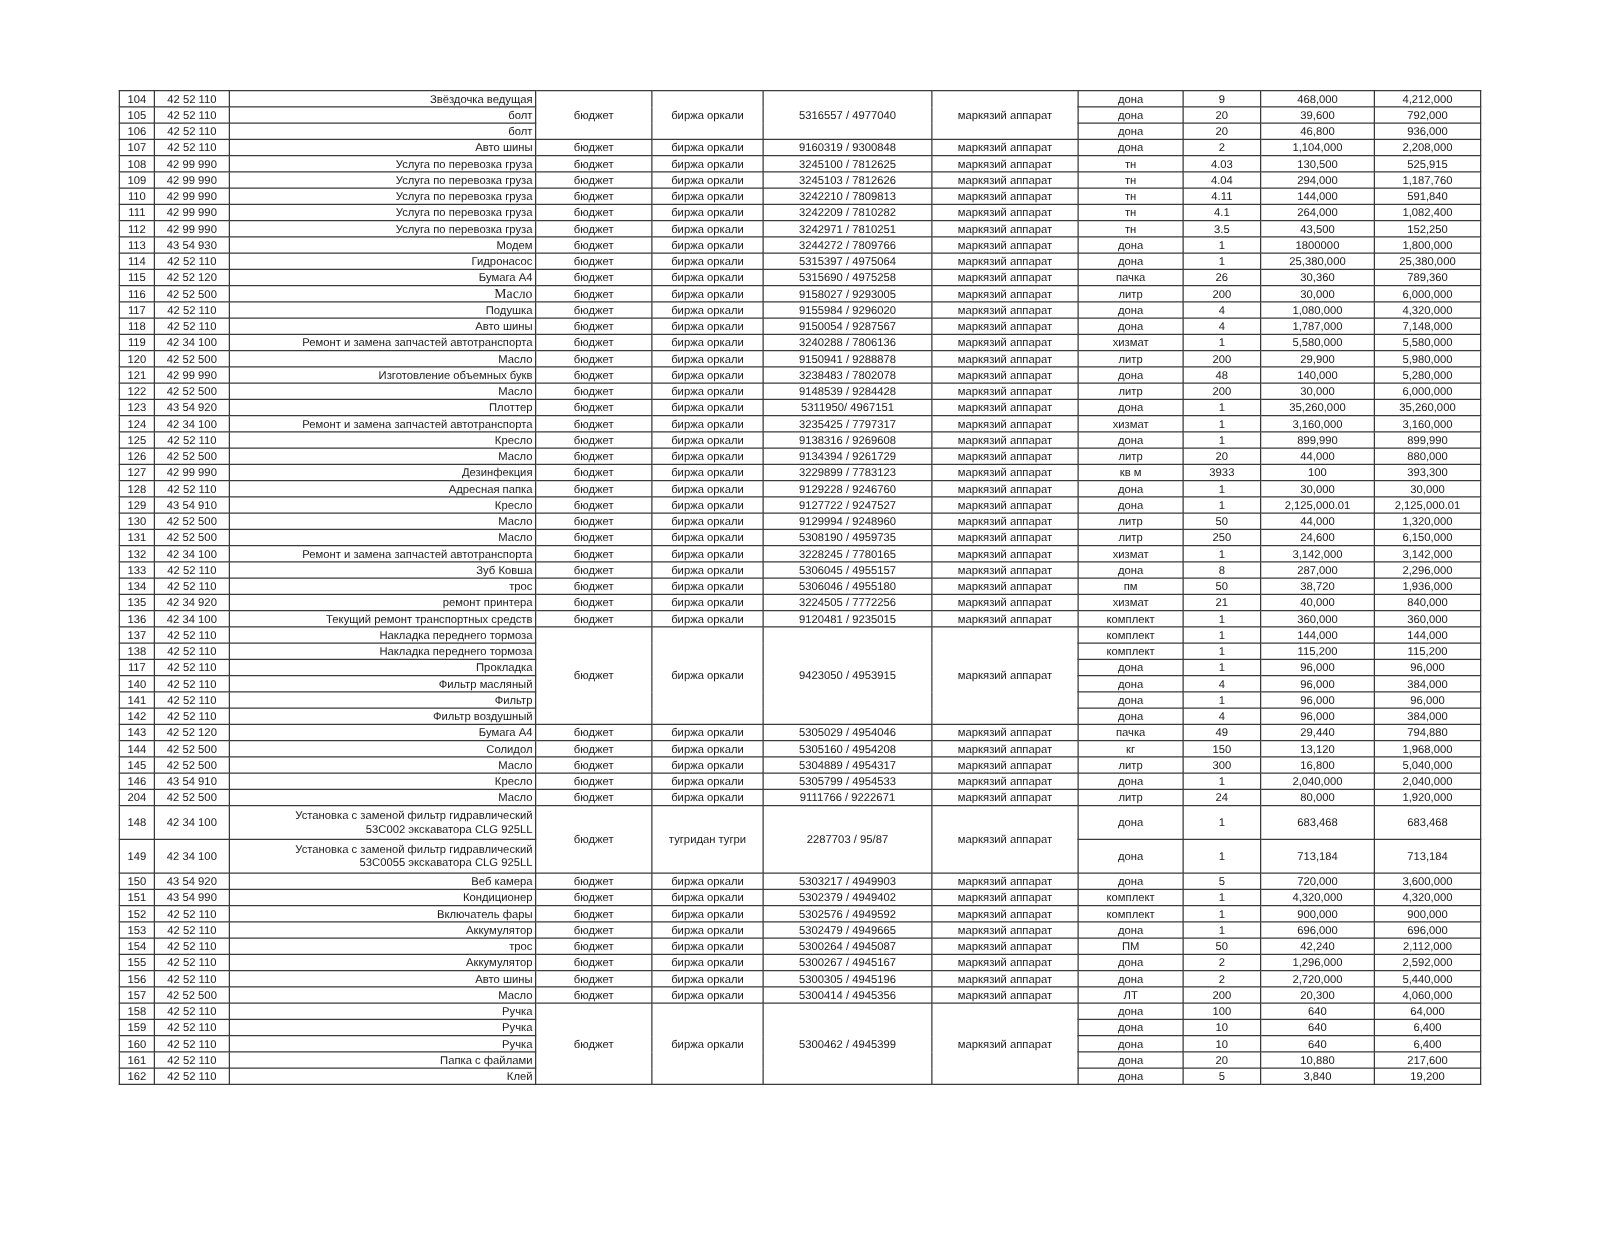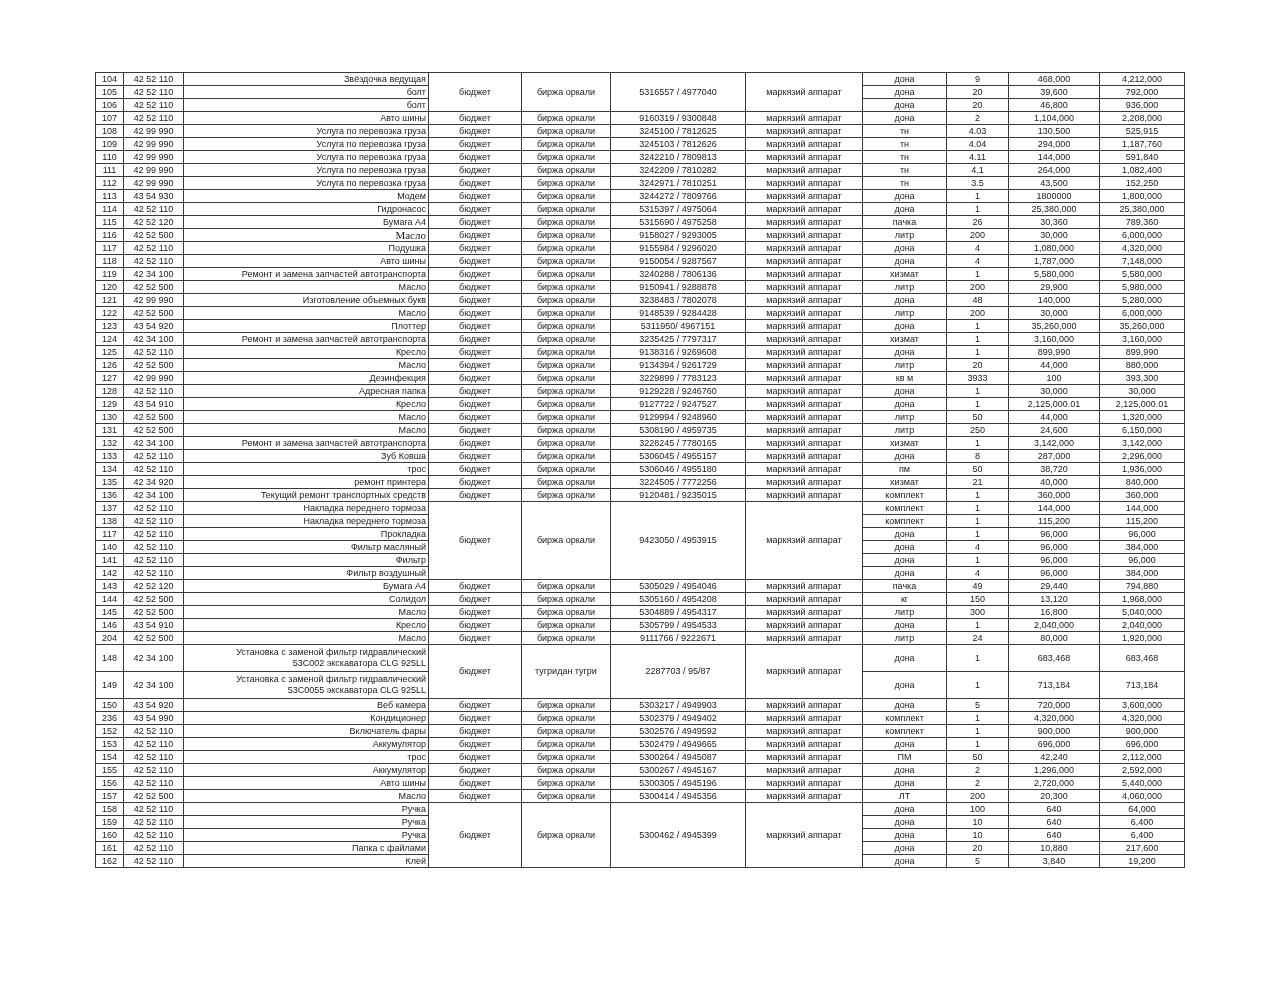--- a/index.html
+++ b/index.html
@@ -647,21 +647,21 @@
           <td>бюджет</td>
           <td>биржа оркали</td>
           <td>5303217 / 4949903</td>
           <td>маркязий аппарат</td>
           <td>дона</td>
           <td>5</td>
           <td>720,000</td>
           <td>3,600,000</td>
         </tr>
         <tr>
-          <td>236</td>
+          <td>151</td>
           <td>43 54 990</td>
           <td class="desc">Кондиционер</td>
           <td>бюджет</td>
           <td>биржа оркали</td>
           <td>5302379 / 4949402</td>
           <td>маркязий аппарат</td>
           <td>комплект</td>
           <td>1</td>
           <td>4,320,000</td>
           <td>4,320,000</td>

